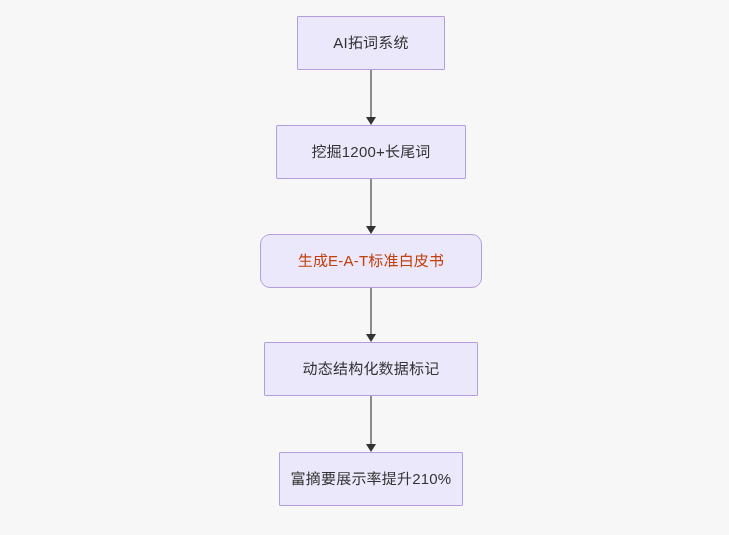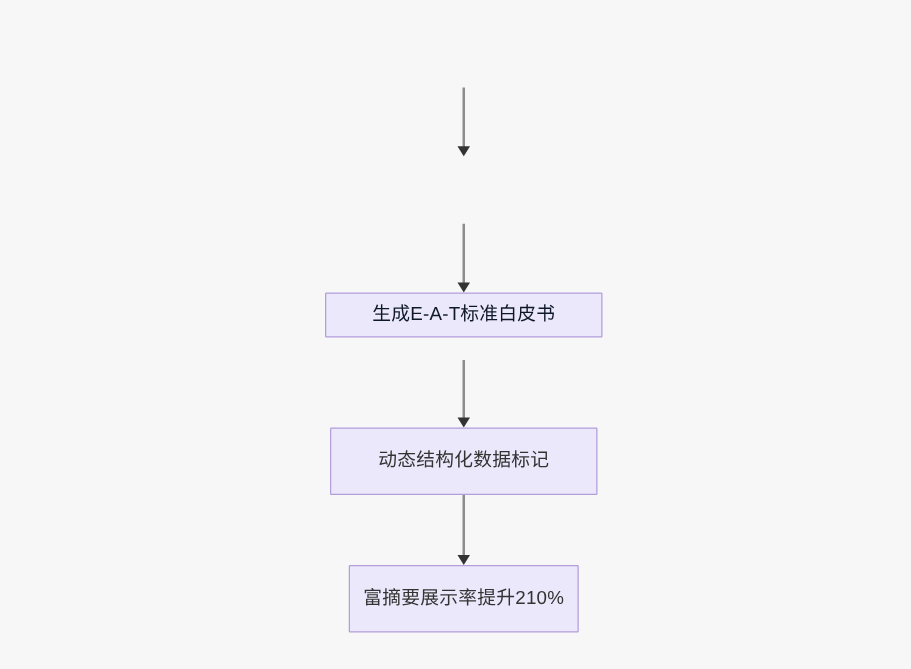--- a/index.html
+++ b/index.html
@@ -63,33 +63,39 @@
     border-left: 5px solid transparent;
     border-right: 5px solid transparent;
     border-top: 8px solid #333333;
   }
 </style>
 </head>
 <body>
 
 <div id="flow-canvas" style="width: 729px; height: 535px; background: rgb(247, 247, 247);">
 
+  <div class="node" id="node-1" style="left: 371px; top: 16px; width: 148px; height: 54px; background: rgb(236, 232, 251); border-color: rgb(179, 157, 219); color: rgb(51, 51, 51);">
+    <span class="node-label">AI拓词系统</span>
+  </div>
 
   <div class="edge" id="edge-1" style="left: 371px; top: 70px; width: 12px; height: 55px;">
     <div class="edge-line" style="height: 48px; background: rgb(140, 140, 140);"></div>
     <div class="edge-arrow" style="border-top-color: rgb(51, 51, 51);"></div>
   </div>
 
+  <div class="node" id="node-2" style="left: 371px; top: 125px; width: 190px; height: 54px; background: rgb(236, 232, 251); border-color: rgb(179, 157, 219); color: rgb(51, 51, 51);">
+    <span class="node-label">挖掘1200+长尾词</span>
+  </div>
 
   <div class="edge" id="edge-2" style="left: 371px; top: 179px; width: 12px; height: 55px;">
     <div class="edge-line" style="height: 48px; background: rgb(140, 140, 140);"></div>
     <div class="edge-arrow" style="border-top-color: rgb(51, 51, 51);"></div>
   </div>
 
-  <div class="node" id="node-3" style="left: 371px; top: 234px; width: 222px; height: 36px; background: rgb(236, 232, 251); border-color: rgb(179, 157, 219); color: #0f172a;">
+  <div class="node" id="node-3" style="left: 371px; top: 234px; width: 222px; height: 54px; background: rgb(236, 232, 251); border-color: rgb(179, 157, 219); color: #c2410c; border-radius: 10px;">
     <span class="node-label">生成E-A-T标准白皮书</span>
   </div>
 
   <div class="edge" id="edge-3" style="left: 371px; top: 288px; width: 12px; height: 54px;">
     <div class="edge-line" style="height: 47px; background: rgb(140, 140, 140);"></div>
     <div class="edge-arrow" style="border-top-color: rgb(51, 51, 51);"></div>
   </div>
 
   <div class="node" id="node-4" style="left: 371px; top: 342px; width: 214px; height: 54px; background: rgb(236, 232, 251); border-color: rgb(179, 157, 219); color: rgb(51, 51, 51);">
     <span class="node-label">动态结构化数据标记</span>

